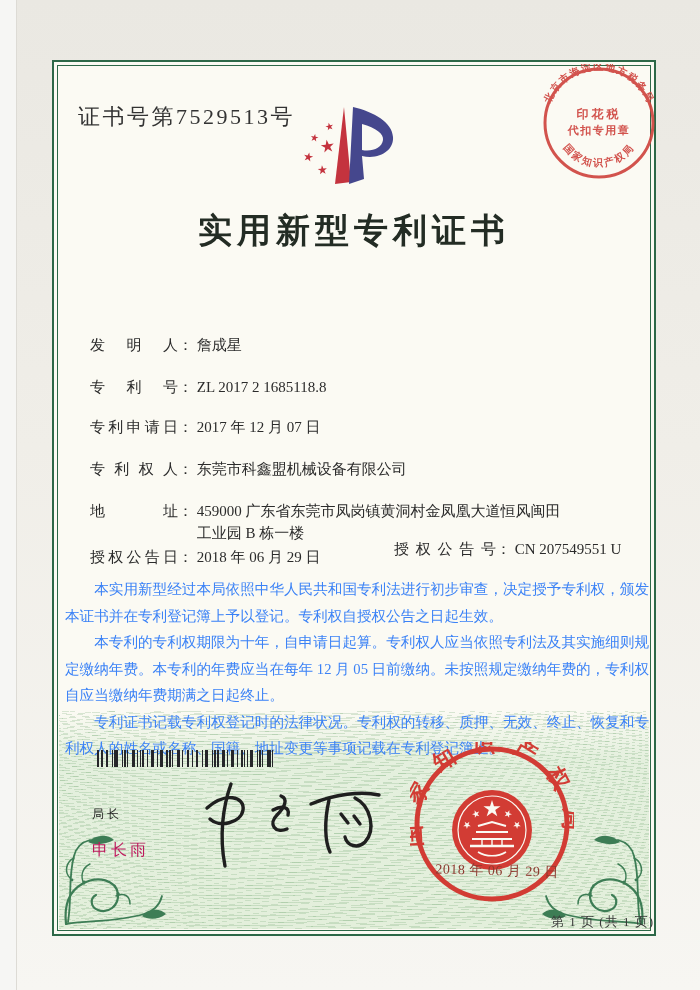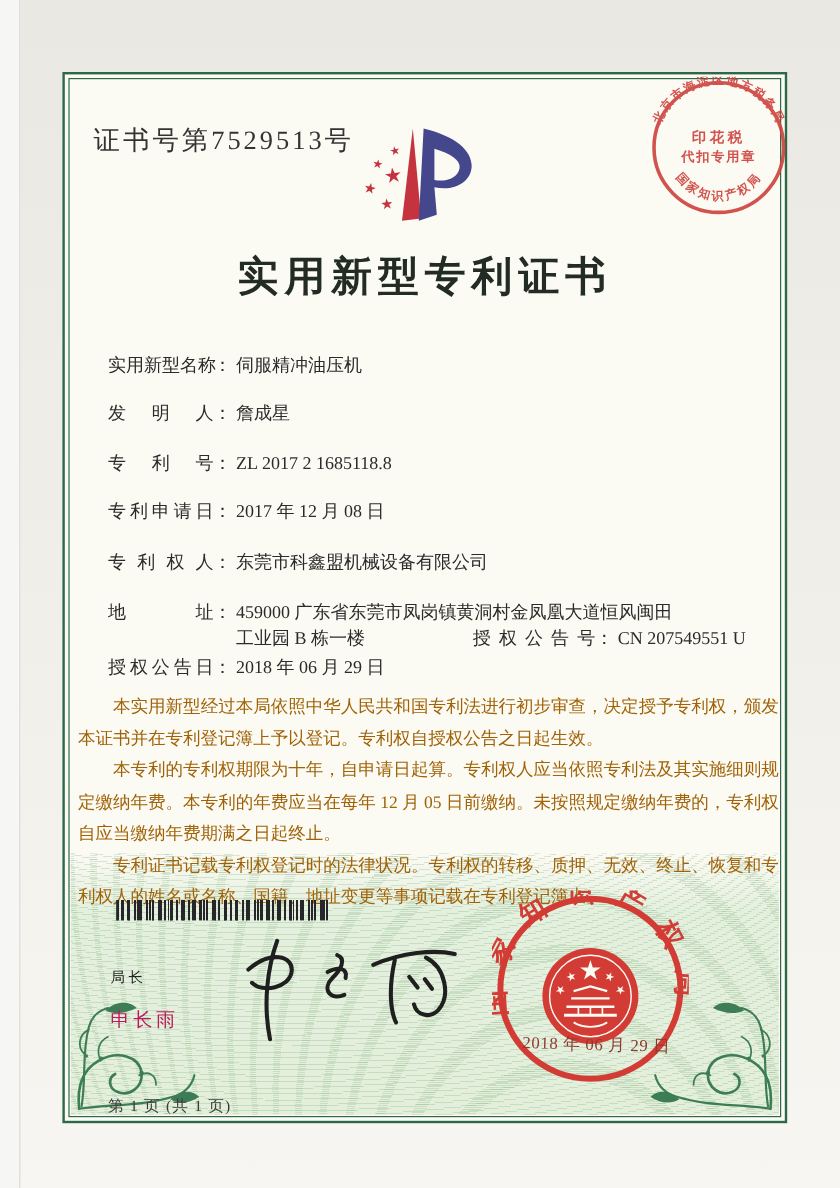--- a/index.html
+++ b/index.html
@@ -34,37 +34,37 @@
   .logo .star{position:absolute;color:#c4333e;line-height:1;}
   
   .frow{left:36px;font-size:15px;line-height:22px;white-space:nowrap;}
   .flabel{display:inline-block;width:88px;text-align:justify;text-align-last:justify;vertical-align:top;}
   .flabel.wide{width:102px;}
   .fcolon{display:inline-block;vertical-align:top;}
   .fvalue{display:inline-block;vertical-align:top;}
   .fvalue .vline{display:block;white-space:nowrap;}
   
   .body-text{left:11px;top:514px;width:584px;font-size:14.6px;line-height:26.5px;
-             text-align:justify;color:#a16207;}
+             text-align:justify;color:#3b82f6;}
   .body-text p{margin:0;text-indent:2em;}
   
   .barcode{left:43px;top:688px;width:177px;height:17px;
     background:
       repeating-linear-gradient(90deg,#26262a 0 1px,transparent 1px 5px),
       repeating-linear-gradient(90deg,#26262a 0 2px,transparent 2px 9px),
       repeating-linear-gradient(90deg,transparent 0 4px,#26262a 4px 5px,transparent 5px 13px);
   }
   .director-title{left:38px;top:744px;font-size:12px;letter-spacing:3px;color:#222;}
   .director-name{left:38px;top:778px;font-size:16px;letter-spacing:3px;color:#be185d;}
   .signature{left:135px;top:712px;width:235px;height:105px;}
   .seal{left:356px;top:680px;width:164px;height:164px;}
   .seal-date{left:362px;top:800px;width:162px;text-align:center;font-size:14px;
              color:#8d3a30;transform:rotate(1.5deg);white-space:nowrap;letter-spacing:.5px;}
   .tax-stamp{left:486px;top:2px;width:118px;height:118px;opacity:.92;}
-  .footer{left:0;top:851px;width:100%;text-align:left;font-size:13px;color:#3a3a3a;letter-spacing:1px;margin-left:36px;}
+  .footer{left:0;top:851px;width:100%;text-align:right;font-size:13px;color:#3a3a3a;letter-spacing:1px;}
   .corner{bottom:4px;width:108px;height:108px;z-index:1;}
   .corner.left{left:4px;}
   .corner.right{right:4px;transform:scaleX(-1);}
 </style>
 </head>
 <body>
 
 <div class="scan-strip"></div>
 
 <div class="cert">
@@ -132,49 +132,45 @@
     </text>
     <text font-size="10" fill="#cf4540" letter-spacing="2" font-weight="bold">
       <textPath href="#taxBottom" startOffset="50%" text-anchor="middle">国家知识产权局</textPath>
     </text>
     <text x="59" y="54" text-anchor="middle" font-size="12" letter-spacing="3" fill="#cf4540" font-weight="bold">印花税</text>
     <text x="59" y="70" text-anchor="middle" font-size="11" letter-spacing="1.5" fill="#cf4540" font-weight="bold">代扣专用章</text>
   </svg>
 
   <div class="z title">实用新型专利证书</div>
 
-  <div class="z frow" style="top:232px">
-    <span class="flabel">实用新型名称</span><span class="fcolon">：</span>
-    <span class="fvalue">伺服精冲油压机</span>
-  </div>
   <div class="z frow" style="top:272px">
     <span class="flabel">发明人</span><span class="fcolon">：</span>
     <span class="fvalue">詹成星</span>
   </div>
   <div class="z frow" style="top:314px">
     <span class="flabel">专利号</span><span class="fcolon">：</span>
     <span class="fvalue">ZL 2017 2 1685118.8</span>
   </div>
   <div class="z frow" style="top:354px">
     <span class="flabel">专利申请日</span><span class="fcolon">：</span>
-    <span class="fvalue">2017 年 12 月 08 日</span>
+    <span class="fvalue">2017 年 12 月 07 日</span>
   </div>
   <div class="z frow" style="top:396px">
     <span class="flabel">专利权人</span><span class="fcolon">：</span>
     <span class="fvalue">东莞市科鑫盟机械设备有限公司</span>
   </div>
   <div class="z frow" style="top:438px">
     <span class="flabel">地址</span><span class="fcolon">：</span>
     <span class="fvalue"><span class="vline">459000 广东省东莞市凤岗镇黄洞村金凤凰大道恒风闽田</span><span class="vline">工业园 B 栋一楼</span></span>
   </div>
   <div class="z frow" style="top:484px">
     <span class="flabel">授权公告日</span><span class="fcolon">：</span>
     <span class="fvalue">2018 年 06 月 29 日</span>
   </div>
-  <div class="z frow" style="top:460px;left:340px">
+  <div class="z frow" style="top:476px;left:340px">
     <span class="flabel wide">授权公告号</span><span class="fcolon">：</span>
     <span class="fvalue">CN 207549551 U</span>
   </div>
 
   <div class="z body-text">
     <p>本实用新型经过本局依照中华人民共和国专利法进行初步审查，决定授予专利权，颁发本证书并在专利登记簿上予以登记。专利权自授权公告之日起生效。</p>
     <p>本专利的专利权期限为十年，自申请日起算。专利权人应当依照专利法及其实施细则规定缴纳年费。本专利的年费应当在每年 12 月 05 日前缴纳。未按照规定缴纳年费的，专利权自应当缴纳年费期满之日起终止。</p>
     <p>专利证书记载专利权登记时的法律状况。专利权的转移、质押、无效、终止、恢复和专利权人的姓名或名称、国籍、地址变更等事项记载在专利登记簿上。</p>
   </div>
 

